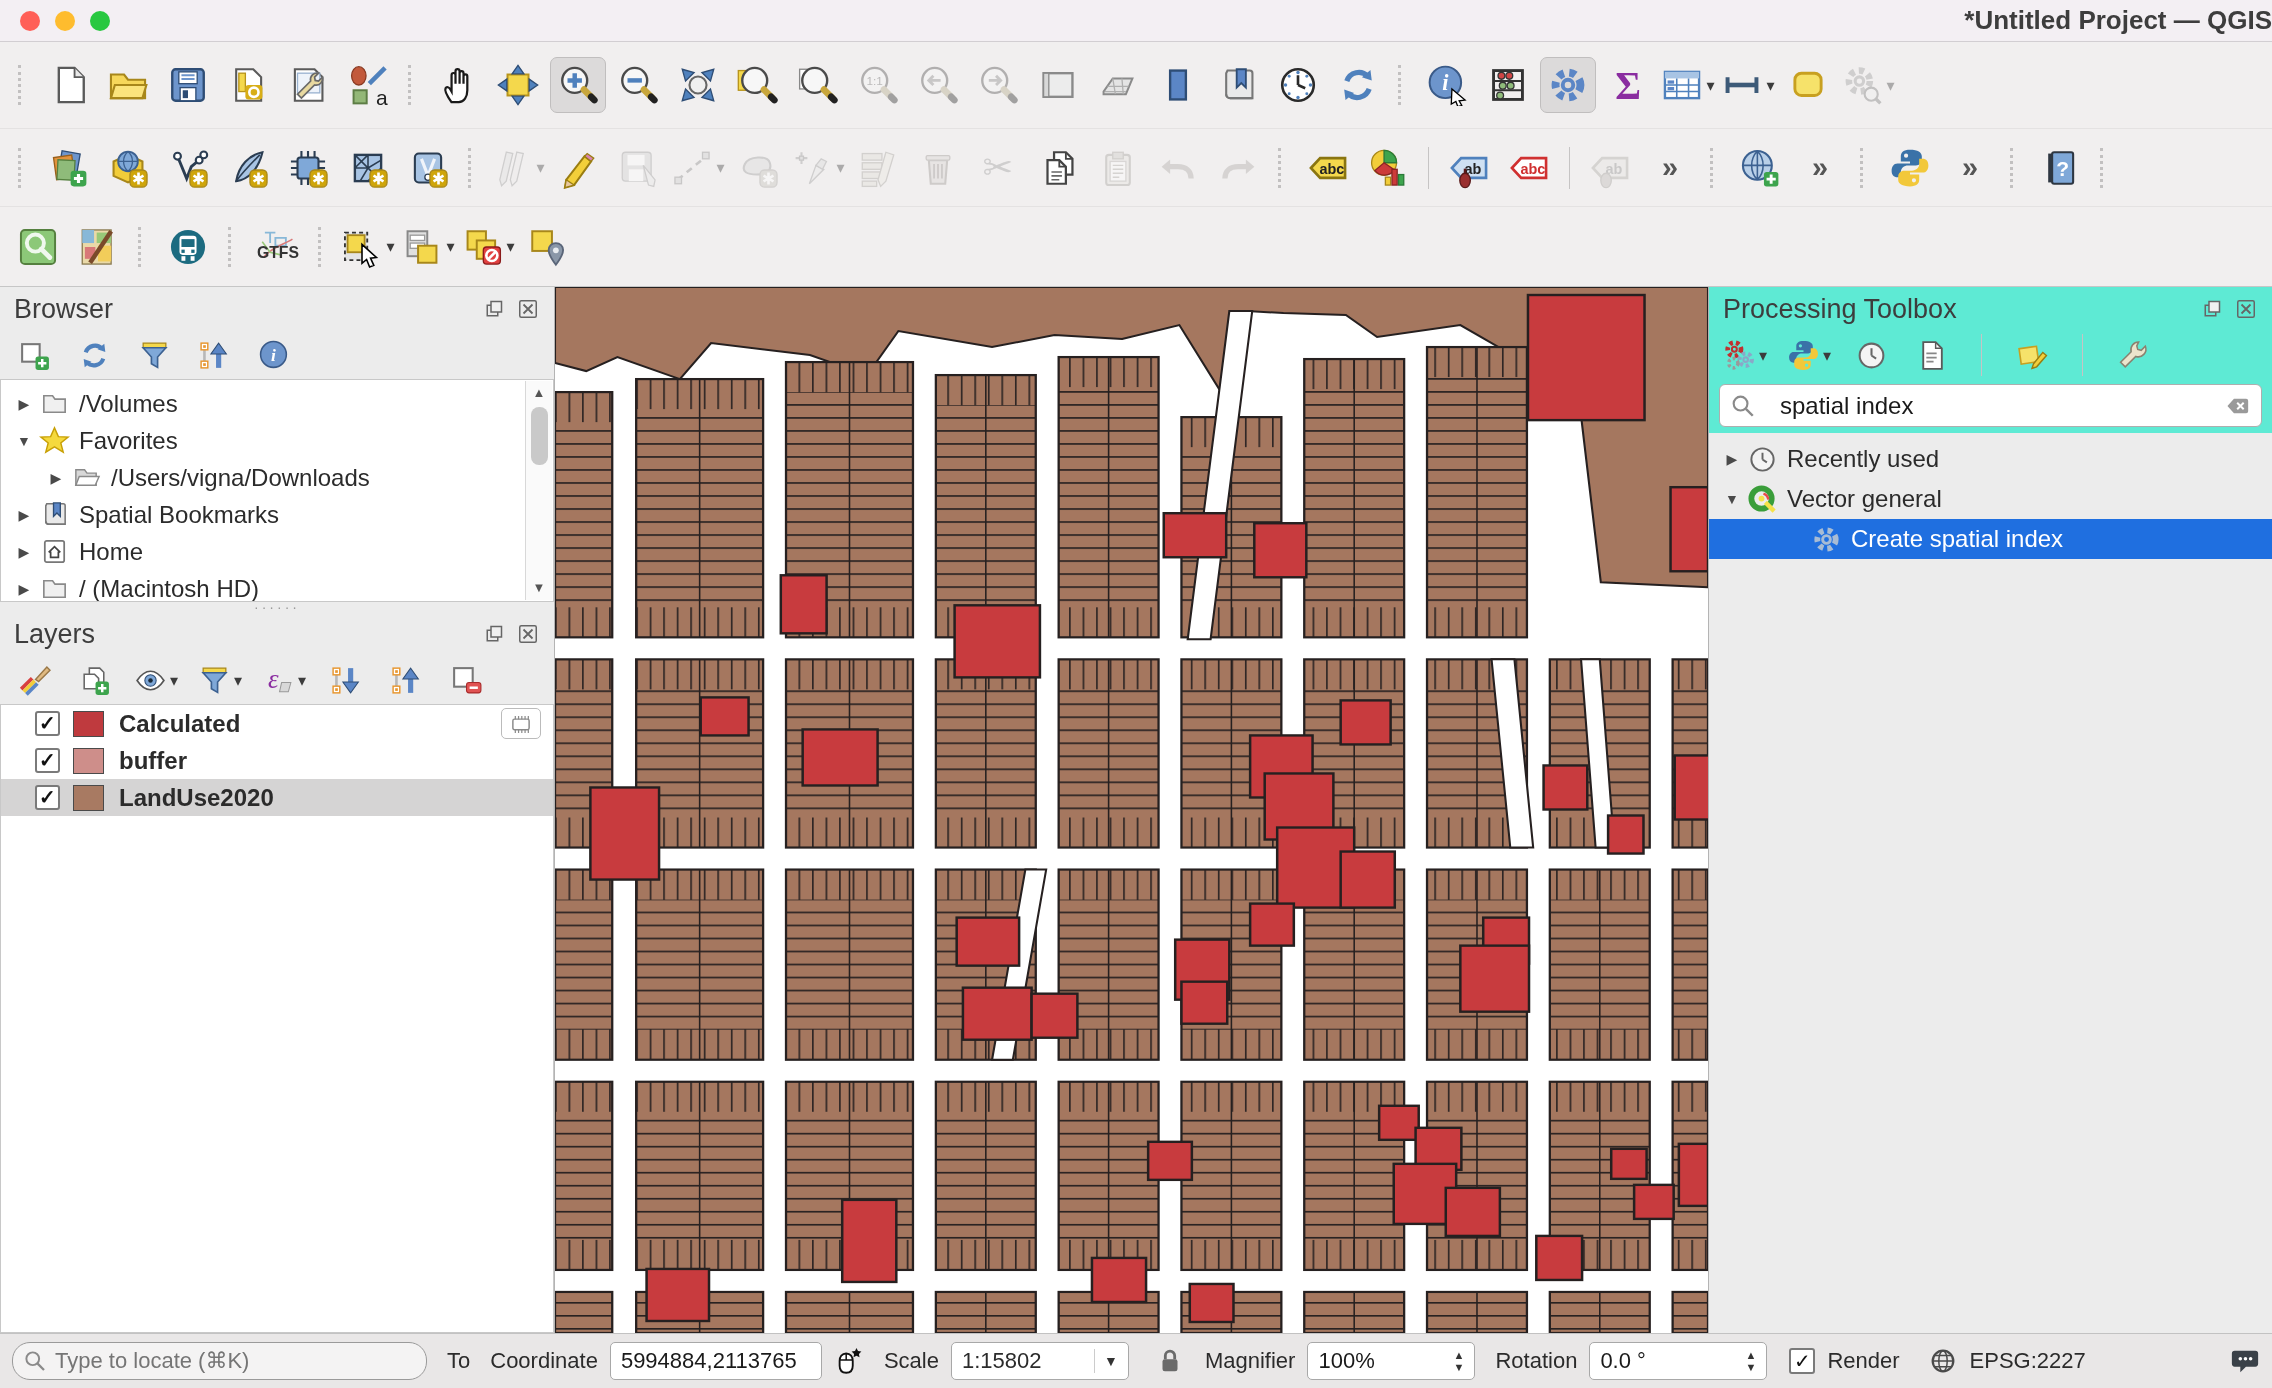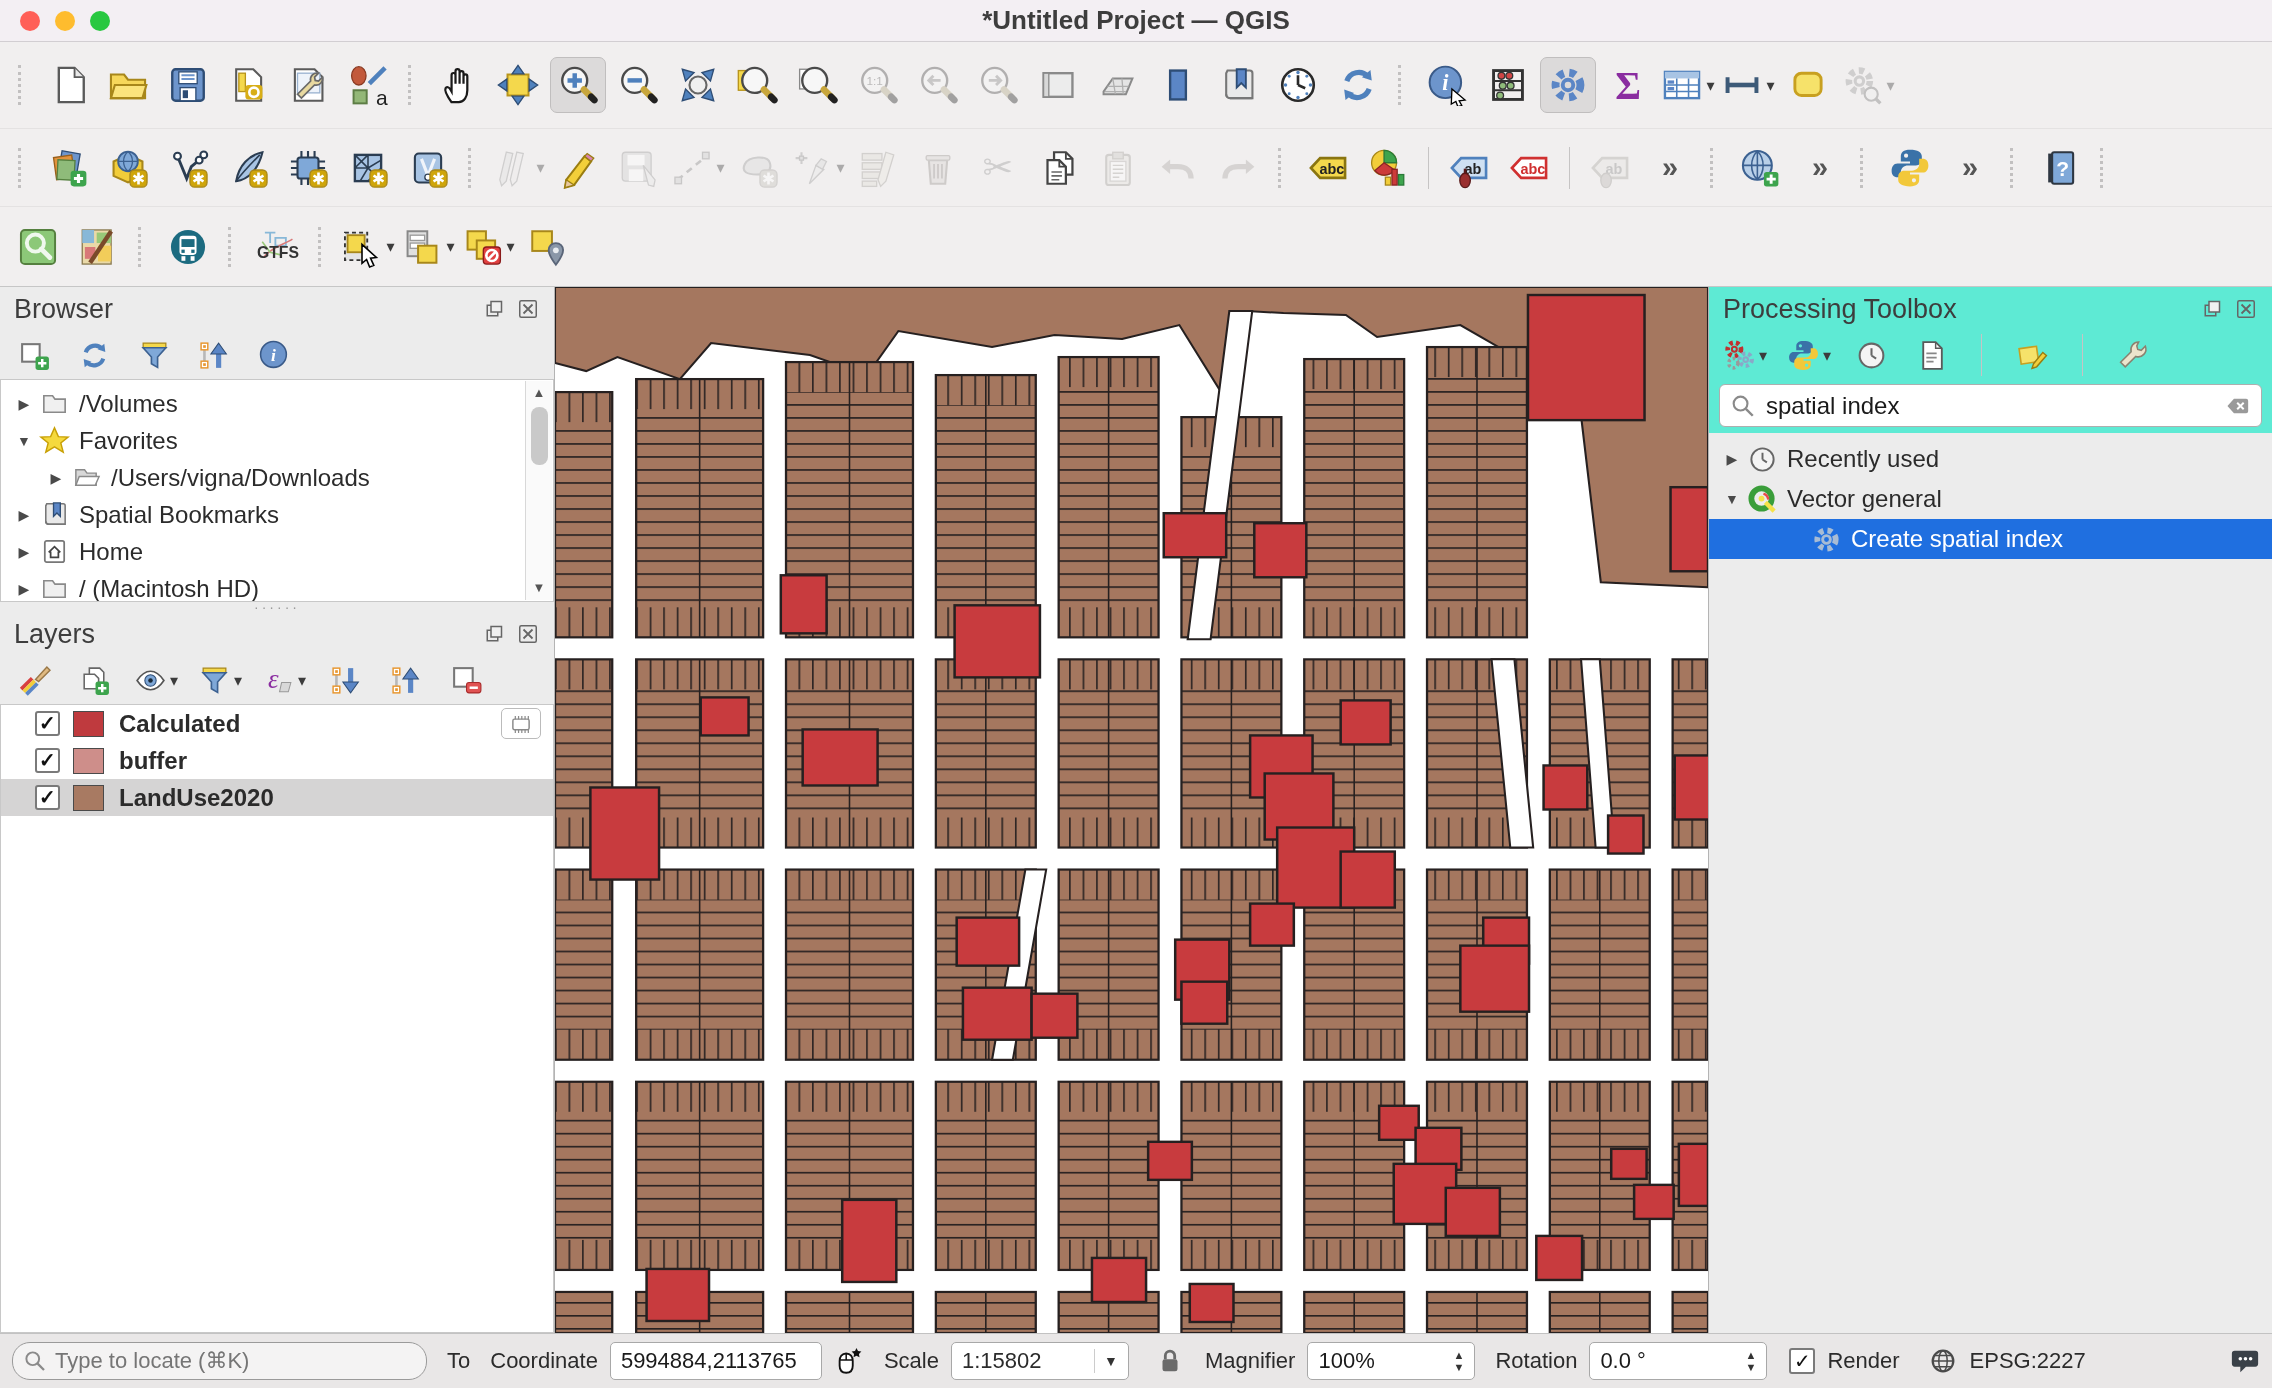--- a/index.html
+++ b/index.html
@@ -2,21 +2,21 @@
 <html><head>
 <meta charset="utf-8">
 <style>
 *{box-sizing:border-box;margin:0;padding:0}
 html,body{width:2272px;height:1388px;overflow:hidden}
 body{font-family:"Liberation Sans",sans-serif;background:#ececec;color:#2b2b2b}
 .app{display:flex;flex-direction:column;width:2272px;height:1388px}
 .titlebar{height:42px;background:#f3eff3;border-bottom:1px solid #d2ced2;display:flex;align-items:center;position:relative;flex:0 0 auto}
 .lights{display:flex;gap:15px;padding-left:20px;z-index:2}
 .light{width:20px;height:20px;border-radius:50%}
-.wtitle{position:absolute;left:0;right:0;text-align:center;font-weight:bold;font-size:26px;color:#3d3d3d}
+.wtitle{position:absolute;left:0;right:0;text-align:right;font-weight:bold;font-size:26px;color:#3d3d3d}
 .toolbars{background:#f1efef;flex:0 0 auto;border-bottom:1px solid #c6c6c6}
 .tbrow{display:flex;align-items:center;padding:0 8px}
 #tb1{height:86px}#tb2{height:78px;border-top:1px solid #e4e2e2}#tb3{height:80px;border-top:1px solid #e4e2e2}
 .tbtn{height:56px;min-width:56px;display:flex;align-items:center;justify-content:center;border-radius:7px;margin:0 2px;cursor:default}
 .tbtn svg{width:42px;height:42px;flex:0 0 auto}
 .tbtn.sel{background:#dcdada;border:1px solid #c0bebe}
 .tbtn.dis{opacity:.38;filter:grayscale(.7)}
 .dd{font-size:16px;color:#3c3c3c;margin-left:3px}
 .sepdots{width:8px;height:40px;border-left:3px dotted #c2c0c0;margin:0 12px 0 10px}
 .sepline{width:1px;height:42px;background:#c6c4c4;margin:0 10px}
@@ -45,21 +45,21 @@
 .layers-list{background:#fff;border:1px solid #c8c8c8;flex:1}
 .lrow{height:37px;display:flex;align-items:center;padding-left:34px;font-weight:bold;font-size:24px;position:relative}
 .lrow.sel{background:#d5d4d4}
 .cbx{width:25px;height:25px;background:#fff;border:2px solid #7a7a7a;border-radius:3px;text-align:center;line-height:21px;font-size:20px;color:#111;flex:0 0 auto}
 .swatch{width:31px;height:26px;border:1px solid #4a4a4a;margin-left:13px;flex:0 0 auto}
 .lname{margin-left:15px;white-space:nowrap}
 .lind{position:absolute;right:12px;top:3px;width:40px;height:31px;border:1px solid #bbb;border-radius:5px;display:flex;align-items:center;justify-content:center;background:#fff}
 .lind svg{width:26px;height:26px}
 .searchrow{margin:5px 10px 6px 10px;height:43px;background:#fff;border:1.5px solid #aeaeae;border-radius:6px;display:flex;align-items:center;padding:0 10px;flex:0 0 auto}
 .searchrow svg{width:26px;height:26px;flex:0 0 auto}
-.sinput{border:none;outline:none;flex:1;font-size:24px;color:#1a1a1a;margin-left:10px;font-family:"Liberation Sans",sans-serif;background:transparent}
+.sinput{border:none;outline:none;flex:1;font-size:24px;color:#1a1a1a;margin-left:24px;font-family:"Liberation Sans",sans-serif;background:transparent}
 #toolbox-tree{border:none;background:#ececec;flex:1;padding-top:6px}
 #toolbox-tree .trow{height:40px}
 #toolbox-tree .trow.sel{color:#fff}
 .statusbar{flex:0 0 auto;height:55px;background:#e9e7e7;border-top:1px solid #c2c2c2;display:flex;align-items:center;padding:0 12px;font-size:22px;color:#2b2b2b;gap:12px}
 .statusbar svg{width:30px;height:30px}
 .locator{width:415px;height:38px;border:1.5px solid #9a9a9a;border-radius:18px;background:#f4f3f3;display:flex;align-items:center;padding:0 10px;flex:0 0 auto}
 .locator svg{width:24px;height:24px}
 .locator input{border:none;outline:none;background:transparent;font-size:22px;color:#8a8a8a;margin-left:8px;width:330px;font-family:"Liberation Sans",sans-serif}
 .sbox{background:#fff;border:1.5px solid #a8a8a8;border-radius:5px;height:38px;display:flex;align-items:center;padding:0 10px}
 .sbox input{border:none;outline:none;font-size:22px;color:#1a1a1a;font-family:"Liberation Sans",sans-serif;background:transparent}

